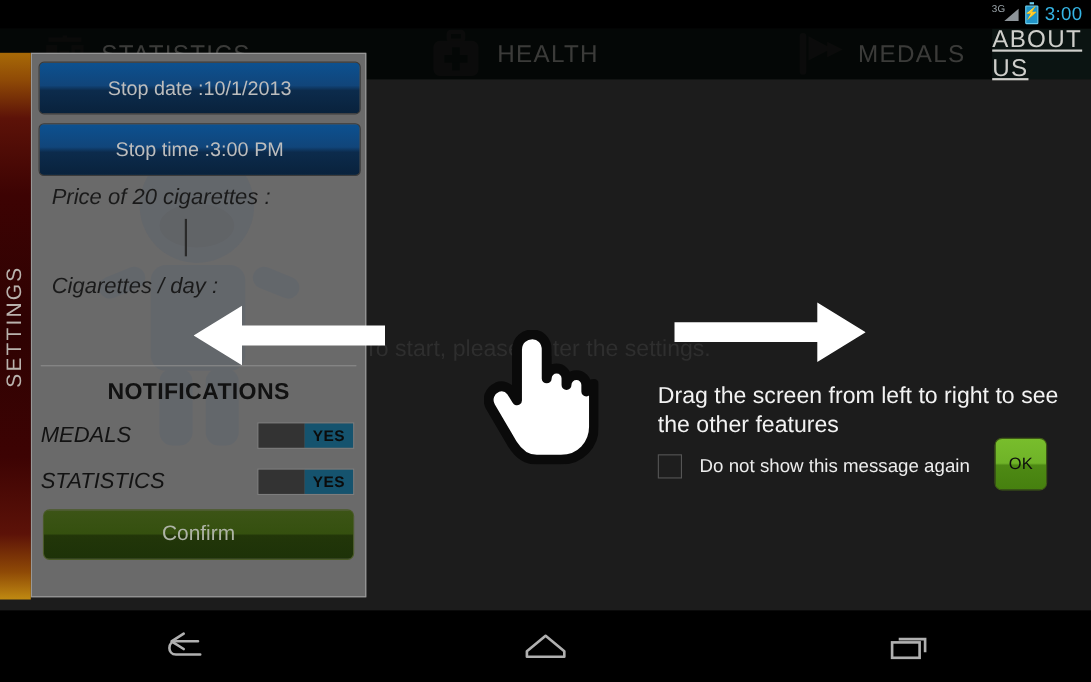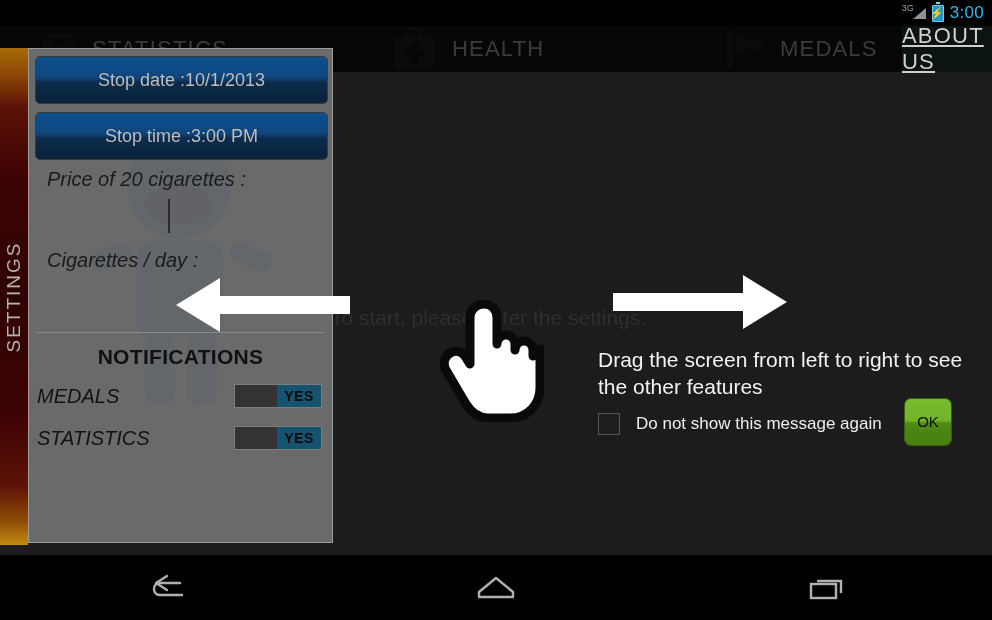--- a/index.html
+++ b/index.html
@@ -457,20 +457,21 @@
       </div>
 
       <div class="toggle-row">
         <span class="trow-label">STATISTICS</span>
         <span class="switch">
           <span class="off-half"></span>
           <span class="on-half">YES</span>
         </span>
       </div>
 
+      <div class="confirm-btn">Confirm</div>
     </div>
   </div>
 
   <div class="arrow-wrap" id="arrow-left">
     <svg width="174" height="62" viewBox="0 0 174 62">
       <polygon points="0,31 44,4 44,22 174,22 174,40 44,40 44,58" fill="#ffffff"></polygon>
     </svg>
   </div>
 
   <div class="arrow-wrap" id="arrow-right">

